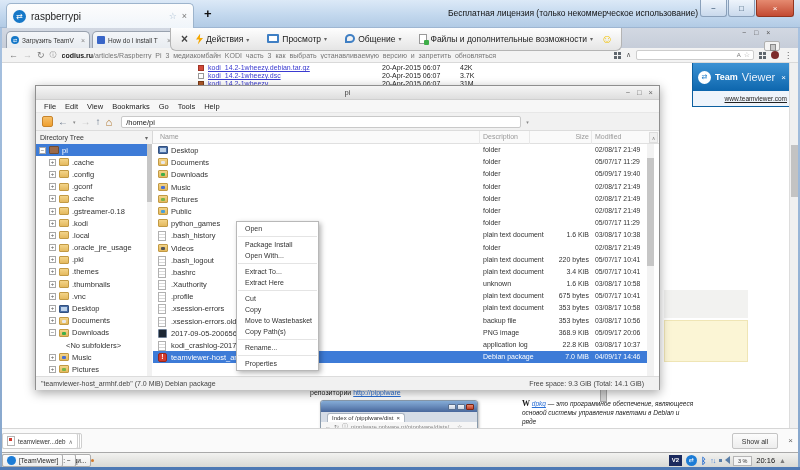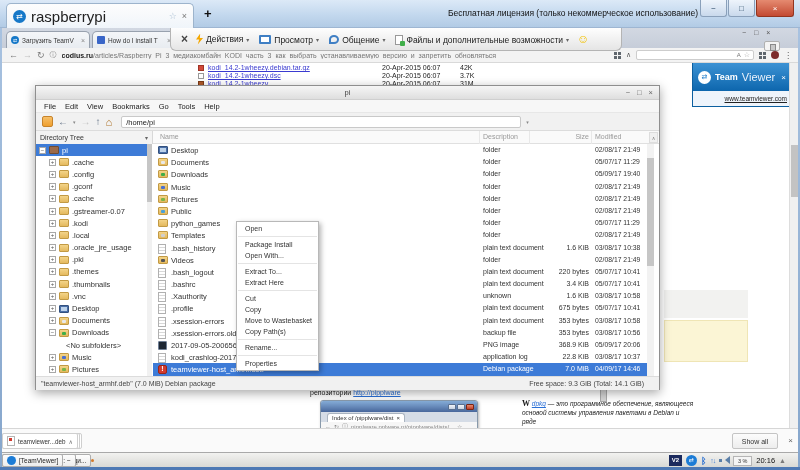--- a/index.html
+++ b/index.html
@@ -2,21 +2,21 @@
 <html><head>
 <meta charset="utf-8">
 <style>
 *{margin:0;padding:0;box-sizing:border-box}
 html,body{width:800px;height:470px;overflow:hidden}
 body{font-family:"Liberation Sans","DejaVu Sans",sans-serif;background:#b9cfe8;position:relative;font-size:8px;color:#222}
 
 #titlebar{position:absolute;left:0;top:0;width:800px;height:28px;background:linear-gradient(#dce9f7,#c3d8ee 55%,#b2cbe5);border-bottom:1px solid #9eb6d2}
 #tv-tab{position:absolute;left:6px;top:3px;width:188px;height:25px;background:linear-gradient(#fdfdfd,#f0f5fa);border:1px solid #9db4cc;border-bottom:none;border-radius:5px 5px 0 0;display:flex;align-items:center;gap:5px;padding:0 6px}
 .tvlogo{width:13px;height:13px;border-radius:50%;background:#1678c8;color:#fff;font-size:8px;display:flex;align-items:center;justify-content:center;flex:0 0 auto}
-#tv-tab .lbl{font-size:15px;color:#222;flex:1}
+#tv-tab .lbl{font-size:10px;color:#222;flex:1}
 #tv-tab .star{color:#a8bed2;font-size:9px}
 #tv-tab .x{color:#777;font-size:9px}
 #newtab{position:absolute;left:204px;top:6px;font-size:13px;font-weight:bold;color:#111}
 #license{position:absolute;right:102px;top:8px;font-size:8.5px;color:#111;white-space:nowrap}
 #winbtns{position:absolute;right:6px;top:0;display:flex}
 #winbtns .wb{width:27px;height:17px;border:1px solid #8aa0ba;border-top:none;border-radius:0 0 3px 3px;background:linear-gradient(#eef4fb,#c9d9ec);color:#2c4a66;font-size:8px;display:flex;align-items:center;justify-content:center;margin-left:1px}
 #winbtns .wb.close{background:linear-gradient(#e58a70,#c34a32);border-color:#93351f;color:#fff;width:38px}
 
 #tvbar{position:absolute;left:170px;top:28px;width:452px;height:23px;background:linear-gradient(#fefefe,#e5e5e5);border:1px solid #b4b4b4;border-top:none;border-radius:0 0 6px 6px;display:flex;align-items:center;gap:8px;padding:0 10px;z-index:40}
 #tvbar .xbig{font-size:12px;color:#444;font-weight:bold}
@@ -412,21 +412,21 @@
 
         <div class="trow">
           <span class="exp"></span>
           <span class="ticon i-folder"></span>
           <span class="tlabel">.cache</span>
         </div>
 
         <div class="trow">
           <span class="exp"></span>
           <span class="ticon i-folder"></span>
-          <span class="tlabel">.gstreamer-0.07</span>
+          <span class="tlabel">.gstreamer-0.18</span>
         </div>
 
         <div class="trow">
           <span class="exp"></span>
           <span class="ticon i-folder"></span>
           <span class="tlabel">.kodi</span>
         </div>
 
         <div class="trow">
           <span class="exp"></span>
@@ -553,27 +553,20 @@
         </div>
 
         <div class="lrow">
           <span class="ficon i-folder"></span>
           <span class="fname">python_games</span>
           <span class="fdesc">folder</span>
           <span class="fsize"></span>
           <span class="fmod">05/07/17 11:29</span>
         </div>
 
-        <div class="lrow">
-          <span class="ficon i-templates"></span>
-          <span class="fname">Templates</span>
-          <span class="fdesc">folder</span>
-          <span class="fsize"></span>
-          <span class="fmod">02/08/17 21:49</span>
-        </div>
 
         <div class="lrow">
           <span class="ficon i-text"></span>
           <span class="fname">.bash_history</span>
           <span class="fdesc">plain text document</span>
           <span class="fsize">1.6 KiB</span>
           <span class="fmod">03/08/17 10:38</span>
         </div>
 
         <div class="lrow">
@@ -812,21 +805,21 @@
     <span class="net"><span>↑</span><span>↓</span></span>
     <span class="spk"></span>
     <span class="cpu">3 %</span>
     <span class="clock">20:16</span>
     <span class="ej">▲</span>
   </div>
 </div>
 
 <div id="tvbar">
   <span class="xbig">×</span>
-  <div id="tvbar-items" style="display:flex;align-items:flex-end;gap:10px">
+  <div id="tvbar-items" style="display:flex;align-items:flex-start;gap:18px">
 
       <div class="tvi">
         <span class="ic-lightning"></span>
         <span class="lab">Действия</span>
         <span class="chev">▾</span>
       </div>
 
       <div class="tvi">
         <span class="ic-monitor"></span>
         <span class="lab">Просмотр</span>

